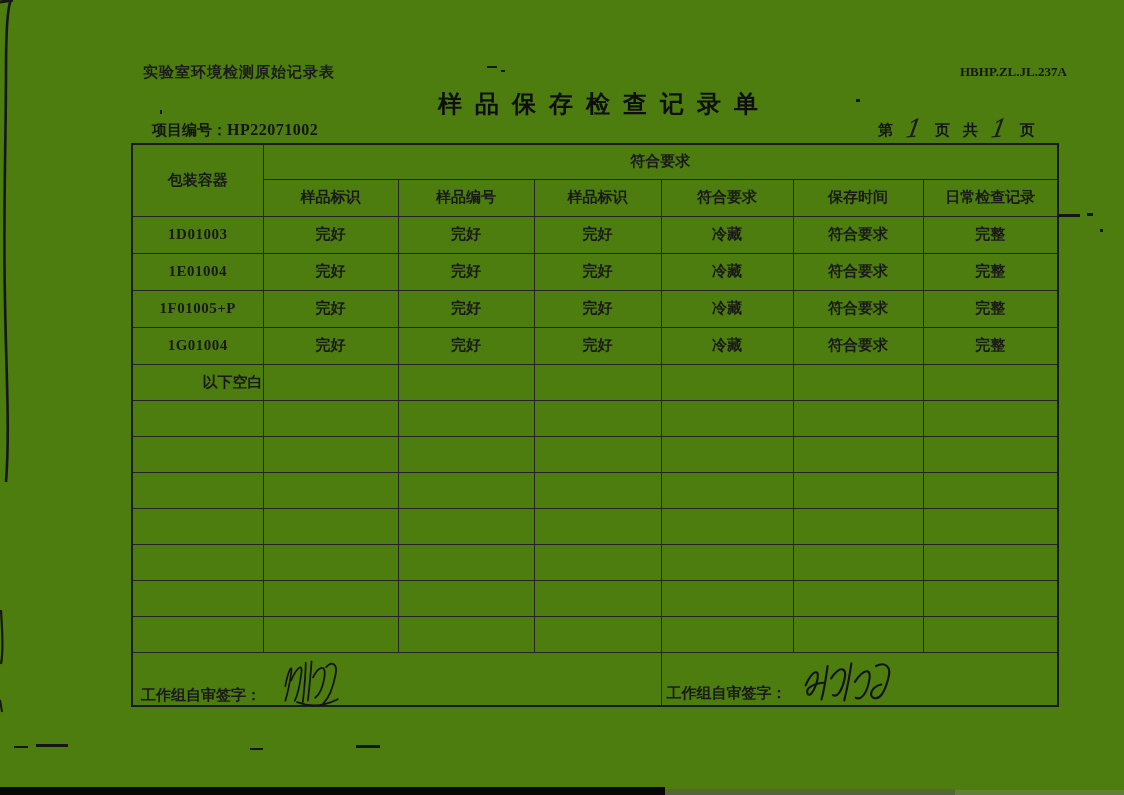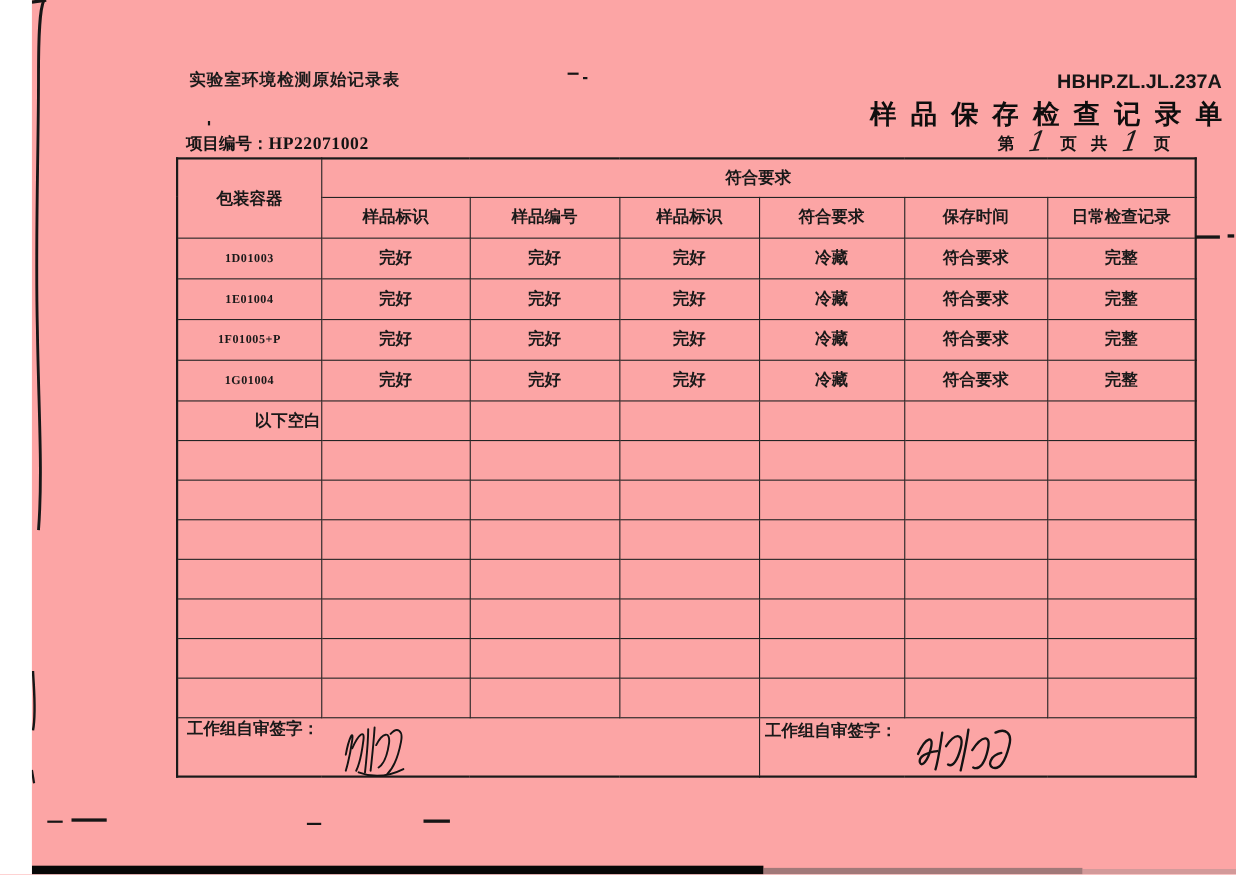--- a/index.html
+++ b/index.html
@@ -4,39 +4,39 @@
 <style>
   * { margin:0; padding:0; box-sizing:border-box; }
   html,body { width:1124px; height:795px; }
   body {
     font-family:"Liberation Sans", sans-serif;
     background:#ffffff;
     color:#141414;
     position:relative;
     overflow:hidden;
   }
-  .page { position:absolute; inset:0; background:#fca5a5;margin-left:29px; }
+  .page { position:absolute; inset:0; background:#4d7c0f; }
 
   
   .doc-type {
     position:absolute; left:143px; top:63px;
     font-size:15px; font-weight:700; letter-spacing:1px; color:#1b1b1b;
   }
   .form-code {
-    position:absolute; left:932px; top:64px;
-    font-family:Liberation Sans, sans-serif;
-    font-size:18px; font-weight:700; color:#161616;
+    position:absolute; left:960px; top:64px;
+    font-family:Liberation Serif, serif;
+    font-size:13px; font-weight:700; color:#161616;
   }
   .form-title {
     position:absolute; left:85px; right:0; top:88px;
-    text-align:right;
+    text-align:center;
     font-size:24px; font-weight:700; letter-spacing:13px; color:#0e0e0e;font-family:Liberation Mono, monospace;
   }
   .project-line {
-    position:absolute; left:140px; top:121px;
+    position:absolute; left:152px; top:121px;
     font-size:15px; font-weight:700;
   }
   .project-line .num {
     font-family:"Liberation Serif", serif;
     font-size:16px; font-weight:700; letter-spacing:.5px;
   }
   .page-line {
     position:absolute; left:878px; top:118px;
     display:flex; align-items:flex-start; gap:13px;
     font-size:15px; font-weight:700;
@@ -65,25 +65,25 @@
     overflow:visible; padding:0;
   }
   .form-table .h1 { height:35px; }
   .form-table .h2 { height:37px;padding-left:48px; }
   .form-table .dr { height:37px; }
   .form-table .mr { height:36px; }
   .form-table .er { height:36px; }
   .form-table .sr { height:42px; }
   .sample-id {
     font-family:"Liberation Serif", serif;
-    font-weight:600; letter-spacing:.5px; font-size:11px;
+    font-weight:600; letter-spacing:.5px; font-size:15px;
   }
   td.blank-marker { text-align:right; padding-left:9px; }
   td.sign-cell { text-align:left; vertical-align:middle; }
-  .sign-wrap { display:flex; align-items:flex-start; gap:6px; padding-left:8px; }
+  .sign-wrap { display:flex; align-items:flex-end; gap:6px; padding-left:8px; }
   .sign-wrap.right { padding-left:5px; }
   .sig-svg { flex:0 0 auto; margin-top:4px; overflow:visible; }
 
   
   .artifacts { position:absolute; inset:0; pointer-events:none; }
 </style>
 </head>
 <body>
 
 <div class="page">

